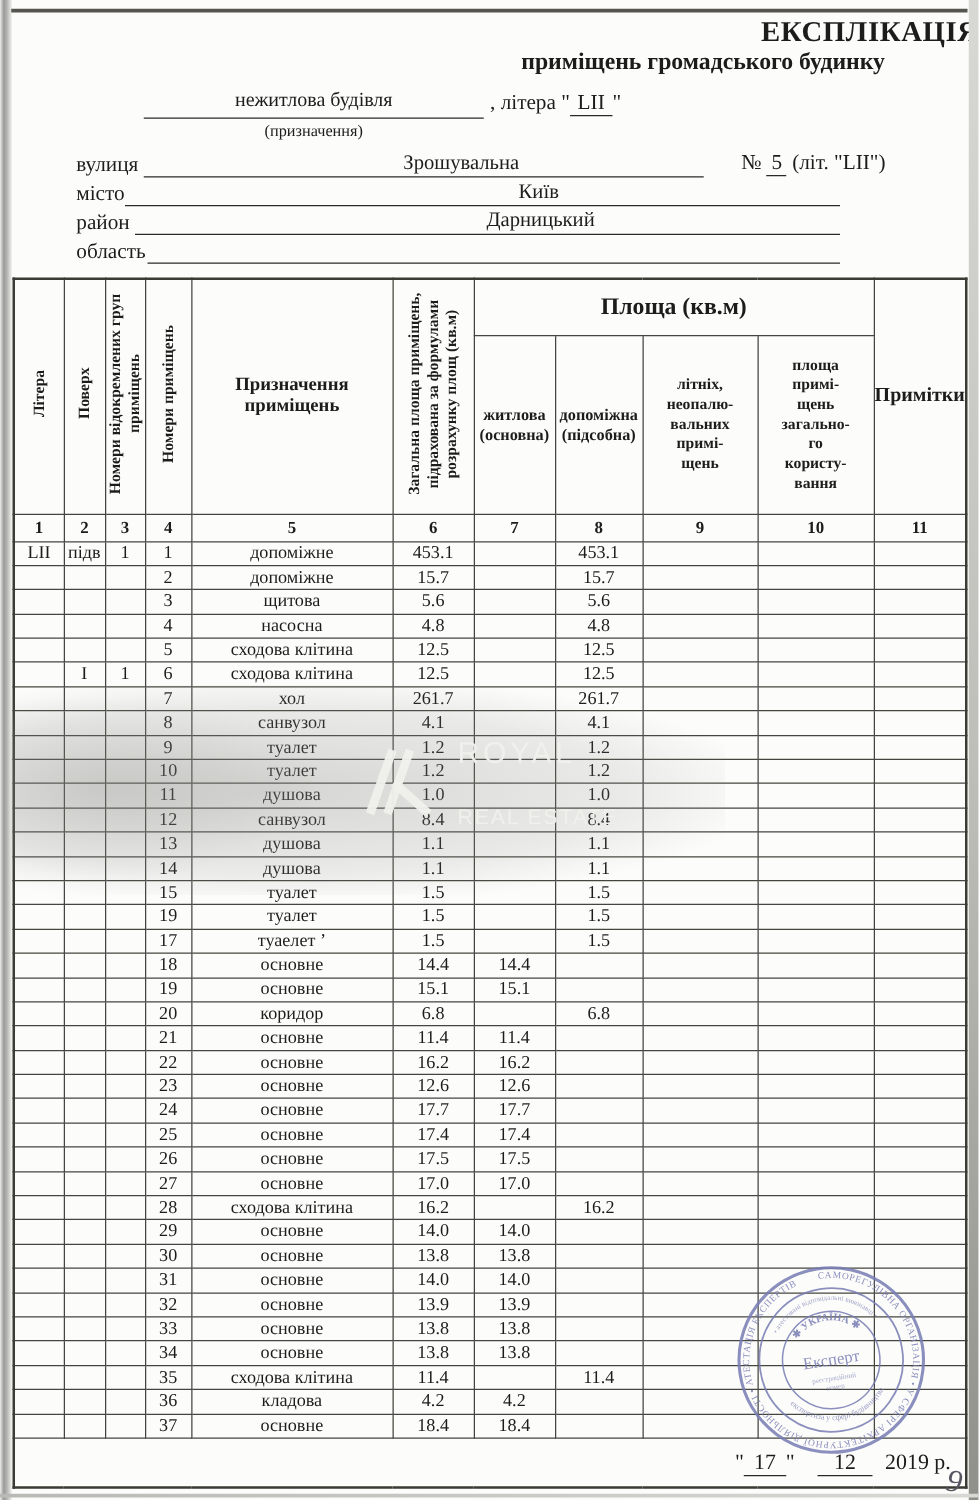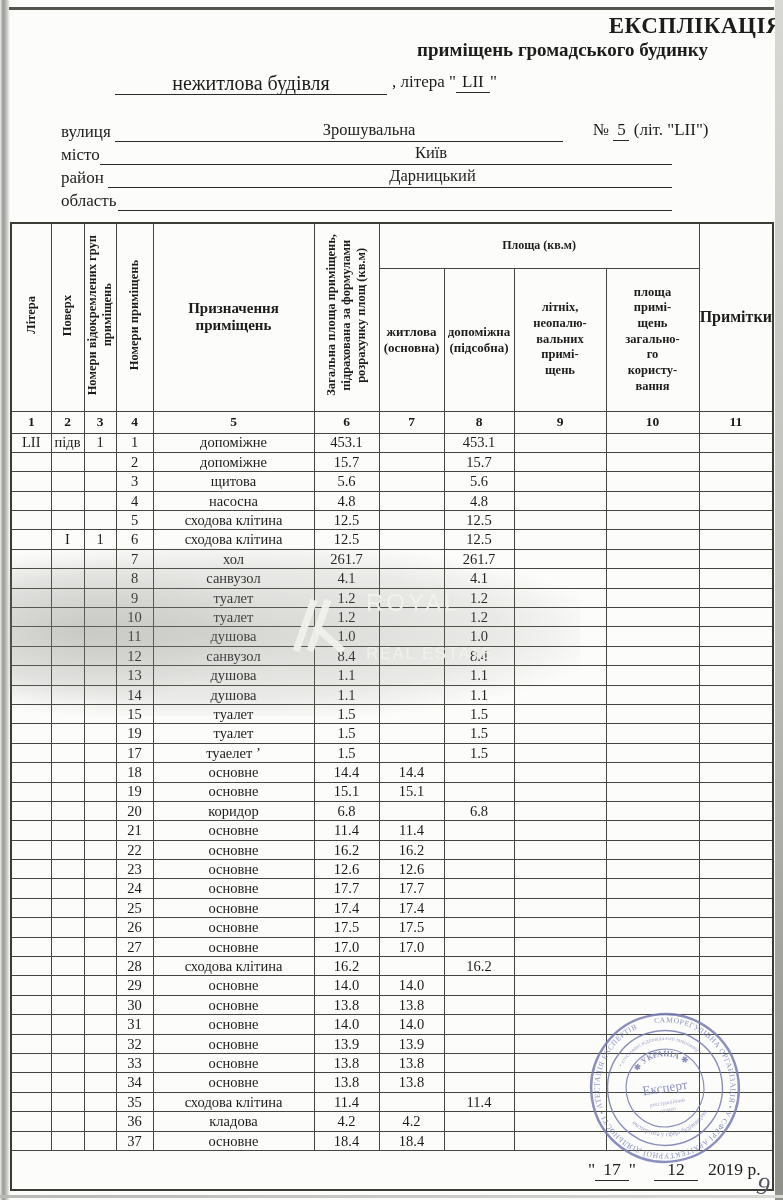--- a/index.html
+++ b/index.html
@@ -17,21 +17,21 @@
 
   
   .title { position:absolute; left:0; top:13px; width:783px; text-align:right;
     font-size:23px; font-weight:bold; letter-spacing:.5px; }
   .subtitle { position:absolute; left:0; top:39px; width:708px; text-align:right;
     font-size:19px; font-weight:bold; }
 
   
   .fl { position:absolute; font-size:17px; }
   .uline { border-bottom:1.6px solid #2a2a27; }
-  .purpose-line { left:115px; top:72px; width:272px; text-align:center; border-bottom:1.6px solid #2a2a27; height:23px; font-size:20px; }
+  .purpose-line { left:115px; top:72px; width:272px; text-align:center; border-bottom:1.6px solid #2a2a27; height:23px; font-size:16px; }
   .purpose-caption { left:115px; top:97px; width:272px; text-align:center; font-size:13px; }
   .litera-line { left:392px; top:72px; font-size:17px; }
   .litera-line .uline { display:inline-block; min-width:34px; text-align:center; padding:0 3px; }
   .addr-label { font-size:17px; }
   .addr-underline { position:absolute; border-bottom:1.6px solid #2a2a27; height:22px; text-align:center; font-size:16.5px; }
   .num-part { position:absolute; font-size:17px; }
   .num-part .uline { display:inline-block; min-width:16px; text-align:center; }
 
   
   table.expl { position:absolute; left:10px; top:222px; width:762px; height:968px;
@@ -80,20 +80,21 @@
 
   <div class="edge-left"></div>
   <div class="edge-right"></div>
   <div class="edge-top-line"></div>
   <div class="edge-bottom"></div>
 
   <div class="title">ЕКСПЛІКАЦІЯ</div>
   <div class="subtitle">приміщень громадського будинку</div>
 
   <div class="fl purpose-line">нежитлова будівля</div>
+  <div class="fl purpose-caption">(призначення)</div>
   <div class="fl litera-line"><span>, літера "</span><span class="uline">LII</span><span>"</span></div>
 
   <div class="fl addr-label" style="left:61px; top:122px;">вулиця</div>
   <div class="addr-underline" style="left:115px; top:120px; width:448px; padding-left:60px;">Зрошувальна</div>
   <div class="num-part" style="left:593px; top:120px;">
     <span>№</span>
     <span class="uline">5</span>
     <span>(літ. "LII")</span>
   </div>
 
@@ -124,21 +125,21 @@
       <tr style="height:45px;">
         <th rowspan="2"><span class="vt">Літера</span></th>
         <th rowspan="2"><span class="vt">Поверх</span></th>
         <th rowspan="2"><span class="vt">Номери відокремлених груп
 приміщень</span></th>
         <th rowspan="2"><span class="vt">Номери приміщень</span></th>
         <th rowspan="2" class="hcell" style="font-size:15px;">Призначення приміщень</th>
         <th rowspan="2"><span class="vt">Загальна площа приміщень,
 підрахована за формулами
 розрахунку площ (кв.м)</span></th>
-        <th colspan="4" class="hcell" style="font-size:12px;margin-top:39px;">Площа (кв.м)</th>
+        <th colspan="4" class="hcell" style="font-size:19px;margin-top:39px;">Площа (кв.м)</th>
         <th rowspan="2" class="hcell">Примітки</th>
       </tr>
       <tr style="height:143px;">
         <th class="hsub">житлова
 (основна)</th>
         <th class="hsub">допоміжна
 (підсобна)</th>
         <th class="hsub-sm">літніх,
 неопалю-
 вальних

